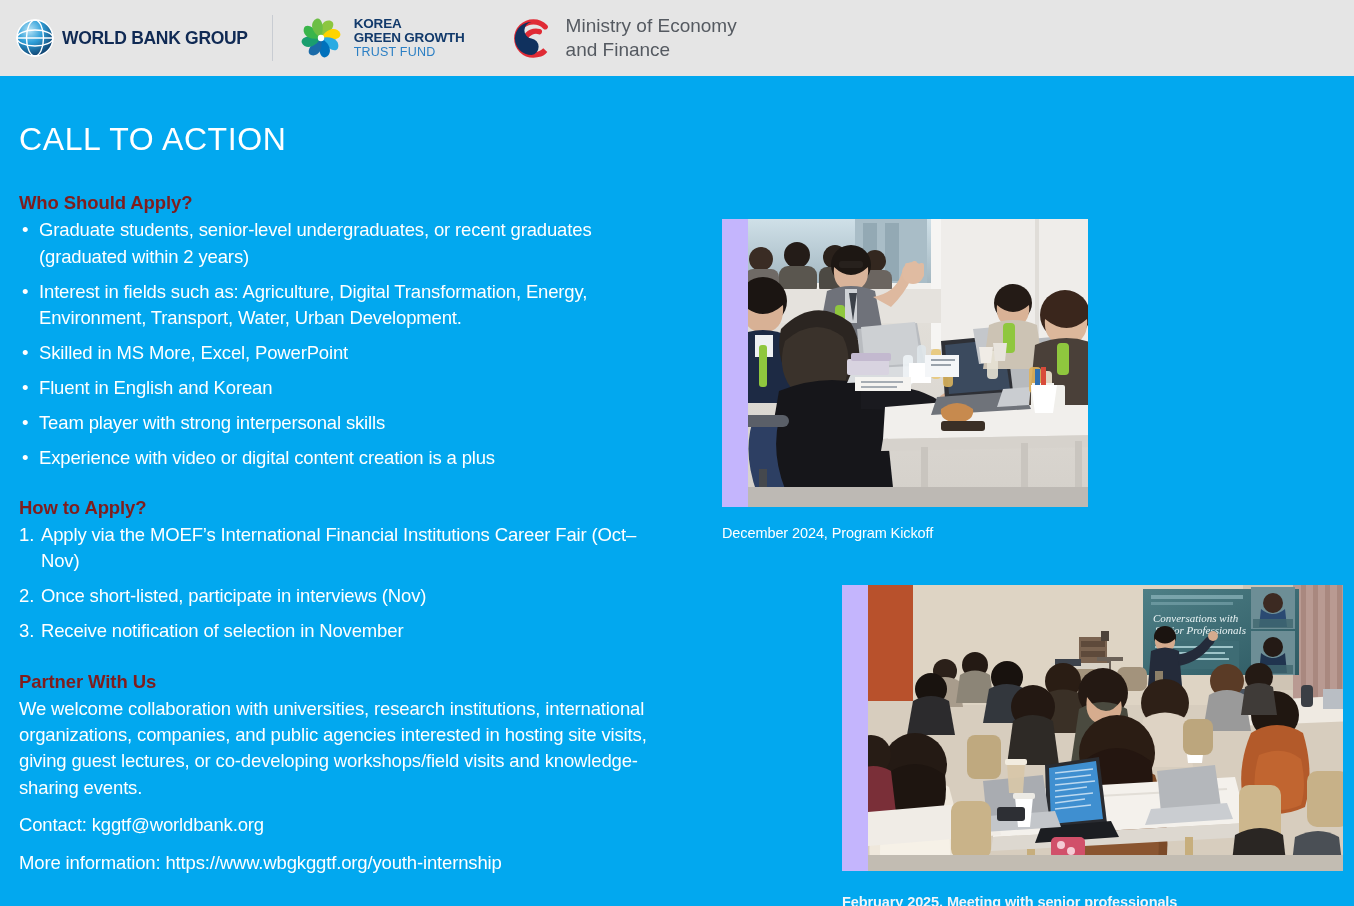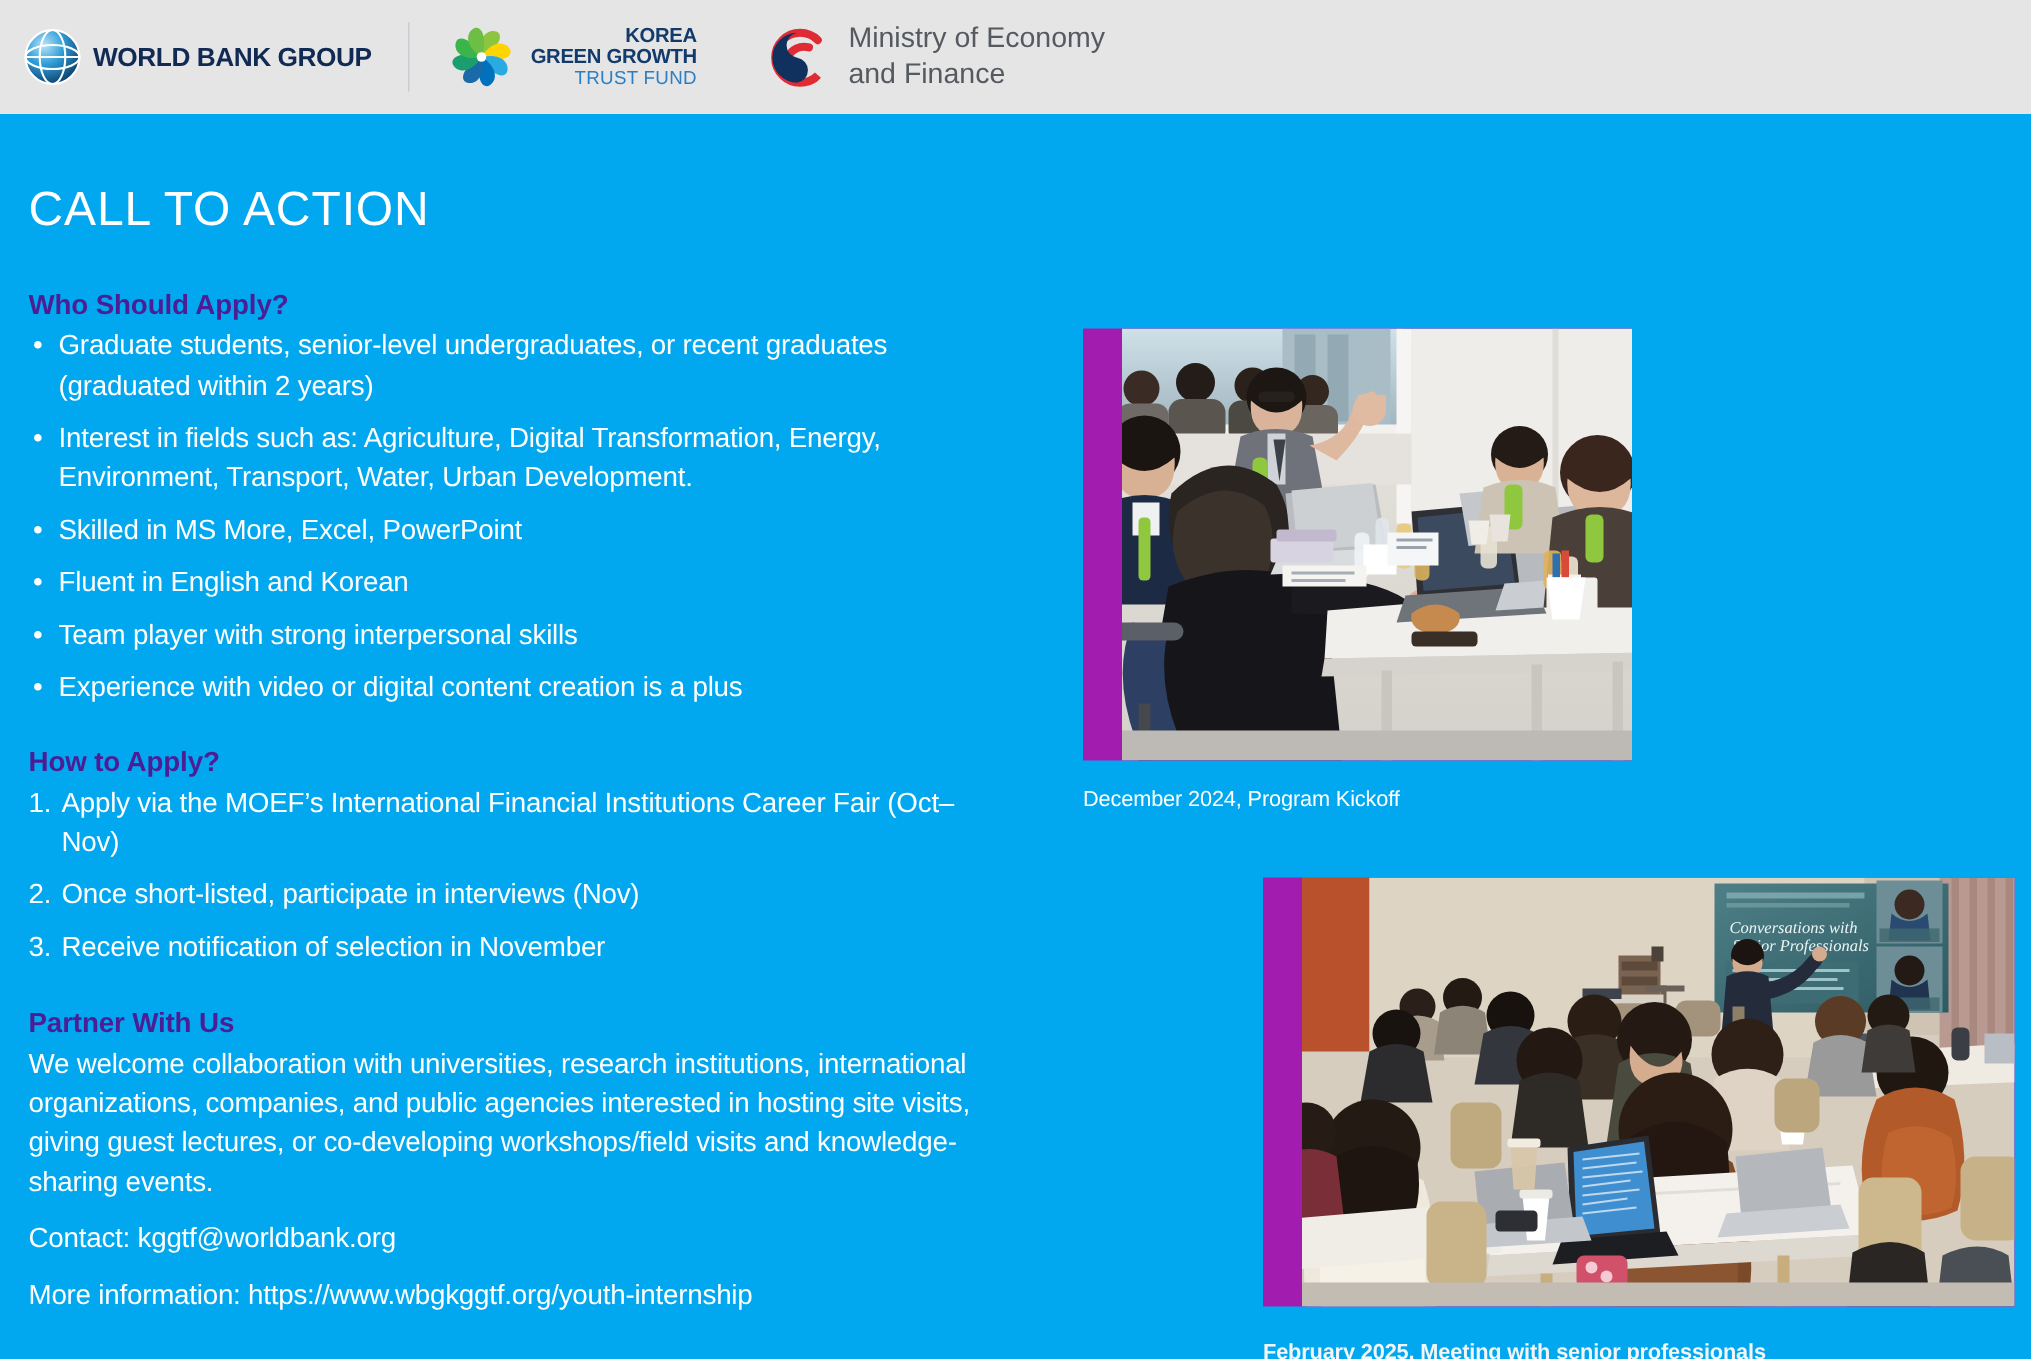--- a/index.html
+++ b/index.html
@@ -20,21 +20,21 @@
   .wbg-globe{ width:40px; height:40px; flex:0 0 40px; position:relative; }
   .wbg-text{
     font-size:17.5px; font-weight:bold; color:#102a54;
     letter-spacing:-0.3px; margin-left:7px; white-space:nowrap;
   }
   .divider-rule{
     width:1px; height:46px; background:#c8ccd2; margin:0 26px 0 24px;
   }
   .logo-kggtf{ display:flex; align-items:center; }
   .kggtf-mark{ width:44px; height:44px; flex:0 0 44px; }
-  .kggtf-text{ margin-left:11px; line-height:1.07;text-align:right; }
+  .kggtf-text{ margin-left:11px; line-height:1.07; }
   .kggtf-l1, .kggtf-l2{
     font-size:13.5px; font-weight:bold; color:#123a6b;
     letter-spacing:-0.2px; white-space:nowrap;
   }
   .kggtf-l3{
     font-size:12.5px; color:#2b7fc4; letter-spacing:0.2px; white-space:nowrap;
   }
   .logo-moef{ display:flex; align-items:center; margin-left:45px; }
   .moef-mark{ width:43px; height:43px; flex:0 0 43px; }
   .moef-text{
@@ -46,21 +46,21 @@
   .slide-title{
     position:absolute; left:19px; top:121px;
     font-size:32px; font-weight:normal; color:#ffffff;
     letter-spacing:0.6px;
   }
 
   
   .left-col{ position:absolute; left:19px; top:192px; width:640px; }
 
   .sec-head{
-    font-size:18.5px; font-weight:bold; color:#4c1d95;
+    font-size:18.5px; font-weight:bold; color:#7f1d1d;
     margin-bottom:3px; letter-spacing:-0.1px;
   }
 
   ul.bullets, ol.steps{ list-style:none; }
   ul.bullets li{
     position:relative; padding-left:20px; color:#ffffff;
     font-size:18.5px; line-height:1.45; margin-bottom:8px;
     letter-spacing:-0.15px;
   }
   ul.bullets li .dot{
@@ -81,21 +81,21 @@
   .partner-body{
     color:#ffffff; font-size:18.5px; line-height:1.42;
     letter-spacing:-0.15px; margin-bottom:11px;
   }
   .contact-line, .more-line{
     color:#ffffff; font-size:18.5px; line-height:1.45;
     letter-spacing:-0.15px; margin-bottom:11px;
   }
 
   
-  .photo{ position:absolute; overflow:hidden; background:#a21caf;padding-left:26px; }
+  .photo{ position:absolute; overflow:hidden; background:#c4b5fd;padding-left:26px; }
   .photo-1{ left:722px; top:219px; width:366px; height:288px; }
   .photo-2{ left:842px; top:585px; width:501px; height:286px; }
 
   .cap{
     position:absolute; font-size:14.5px; color:#ffffff;
     letter-spacing:-0.1px; white-space:nowrap;
   }
   .cap-1{ left:722px; top:525px; }
   .cap-2{ left:842px; top:894px; font-weight:bold; color:#f2f6f8; }
 

